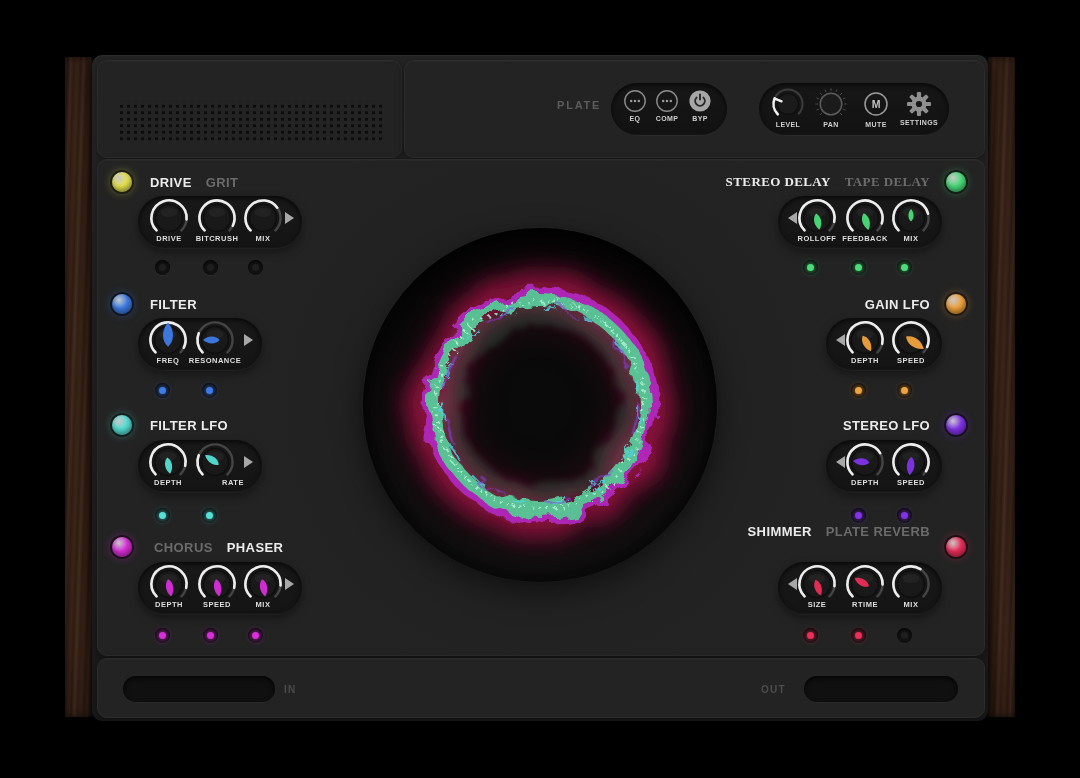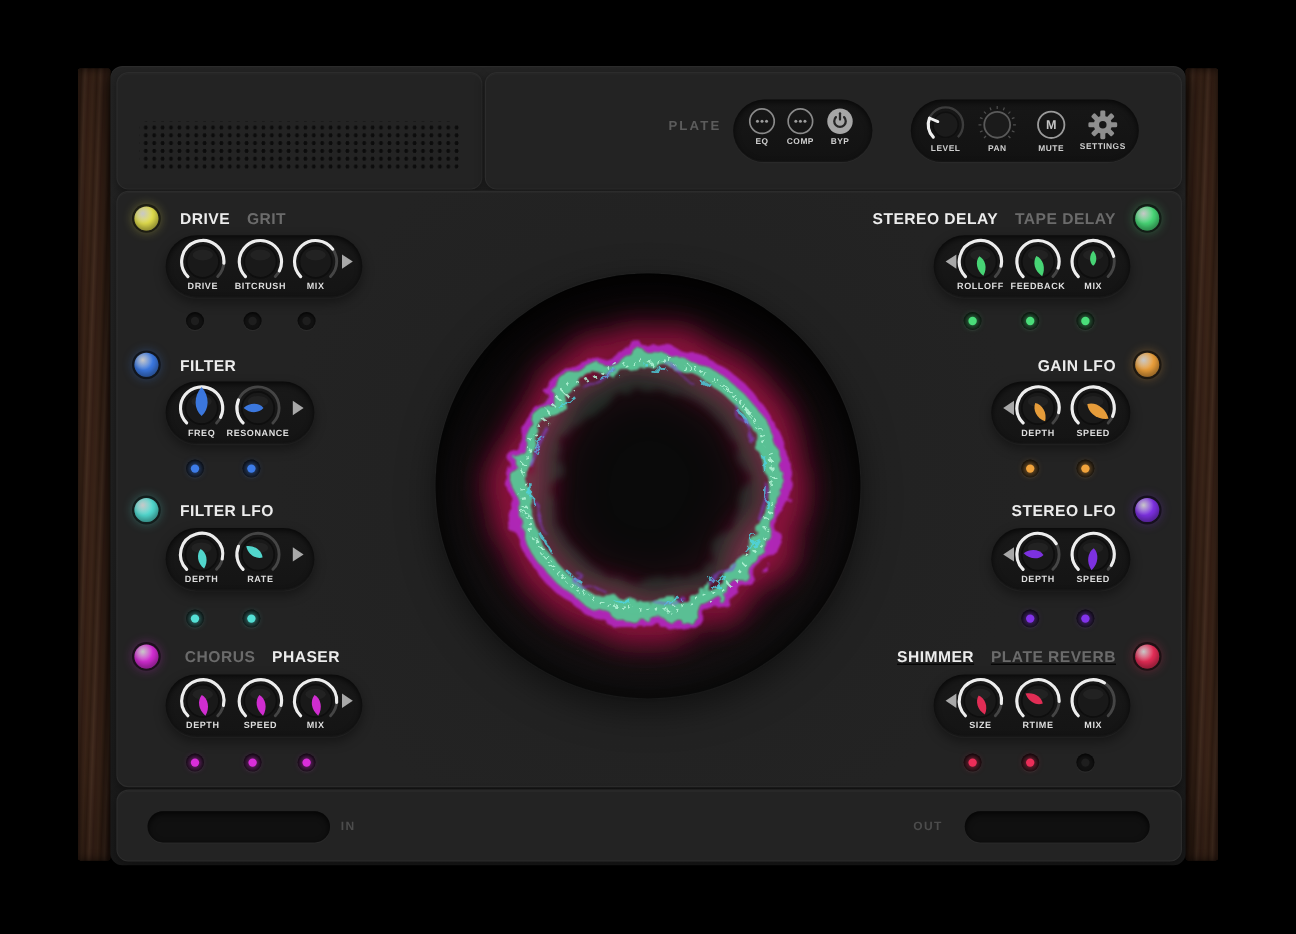--- a/index.html
+++ b/index.html
@@ -308,21 +308,21 @@
       <div class="klabel" style="left: -2px;">DEPTH</div>
       <div class="knob" style="left: 55px;"><svg width="44" height="44" viewBox="-22 -22 44 44">
     <circle r="13.5" fill="#191919" stroke="#0e0e0e" stroke-width="1.4"></circle>
     <ellipse cx="0" cy="-5.5" rx="8.5" ry="4.5" fill="rgba(255,255,255,0.04)"></ellipse>
     <path d="M -12.45 12.45 A 17.6 17.6 0 1 1 12.45 12.45" fill="none" stroke="#454545" stroke-width="2.4" stroke-linecap="round"></path>
     <path d="M -12.45 12.45 A 17.6 17.6 0 0 1 -16.26 -6.74" fill="none" stroke="#ededed" stroke-width="2.6" stroke-linecap="round"></path>
     <g transform="rotate(125) scale(1)">
             <path d="M0,12 C4.8,6.6 4.4,-1 0,-4.6 C-4.4,-1 -4.8,6.6 0,12 Z" fill="#54e0d6" opacity="0.95"></path>
           </g>
         </svg></div>
-      <div class="klabel" style="left: 47px;">RATE</div>
+      <div class="klabel" style="left: 63px;">RATE</div>
     </div>
     <div class="mini" style="left: 155px; top: 508px;">
       <i style="background: rgb(84, 224, 214); box-shadow: rgba(84, 224, 214, 0.667) 0px 0px 6px 1px;"></i>
     </div>
     <div class="mini" style="left: 202px; top: 508px;">
       <i style="background: rgb(84, 224, 214); box-shadow: rgba(84, 224, 214, 0.667) 0px 0px 6px 1px;"></i>
     </div>
     <div class="tabrow" style="top: 538px; left: 154px;">
       <span class="tab">CHORUS</span>
       <span class="tab active">PHASER</span>
@@ -363,21 +363,21 @@
     </div>
     <div class="mini" style="left: 155px; top: 628px;">
       <i style="background: rgb(218, 46, 218); box-shadow: rgba(218, 46, 218, 0.667) 0px 0px 6px 1px;"></i>
     </div>
     <div class="mini" style="left: 203px; top: 628px;">
       <i style="background: rgb(218, 46, 218); box-shadow: rgba(218, 46, 218, 0.667) 0px 0px 6px 1px;"></i>
     </div>
     <div class="mini" style="left: 248px; top: 628px;">
       <i style="background: rgb(218, 46, 218); box-shadow: rgba(218, 46, 218, 0.667) 0px 0px 6px 1px;"></i>
     </div>
-    <div class="tabrow" style="top: 173px; right: 150px;">
+    <div class="tabrow" style="top: 173px; right: 150px; font-family: Liberation Serif, serif;">
       <span class="tab active">STEREO DELAY</span>
       <span class="tab">TAPE DELAY</span>
     </div>
     <div class="bigled" style="left: 946px; top: 172px; background: radial-gradient(circle at 35% 30%, rgba(255, 255, 255, 0.75) 0%, rgb(74, 222, 122) 45%, rgb(74, 222, 122) 100%); box-shadow: rgba(0, 0, 0, 0.55) 0px 0px 0px 2px, rgba(74, 222, 122, 0.4) 0px 0px 9px 1px, rgba(0, 0, 0, 0.4) -1px -3px 5px inset;"></div>
     <div class="pill" style="left: 778px; top: 196px; width: 164px;">
       <div class="parrow left" style="left: 10px;"></div>
       <div class="knob" style="left: 17px;"><svg width="44" height="44" viewBox="-22 -22 44 44">
     <circle r="13.5" fill="#191919" stroke="#0e0e0e" stroke-width="1.4"></circle>
     <ellipse cx="0" cy="-5.5" rx="8.5" ry="4.5" fill="rgba(255,255,255,0.04)"></ellipse>
     <path d="M -12.45 12.45 A 17.6 17.6 0 1 1 12.45 12.45" fill="none" stroke="#454545" stroke-width="2.4" stroke-linecap="round"></path>
@@ -476,21 +476,21 @@
           </g>
         </svg></div>
       <div class="klabel" style="left: 53px;">SPEED</div>
     </div>
     <div class="mini" style="left: 851px; top: 508px;">
       <i style="background: rgb(130, 51, 234); box-shadow: rgba(130, 51, 234, 0.667) 0px 0px 6px 1px;"></i>
     </div>
     <div class="mini" style="left: 897px; top: 508px;">
       <i style="background: rgb(130, 51, 234); box-shadow: rgba(130, 51, 234, 0.667) 0px 0px 6px 1px;"></i>
     </div>
-    <div class="tabrow" style="top: 538px; right: 150px; text-decoration: underline;">
+    <div class="tabrow" style="top: 522px; right: 150px;">
       <span class="tab active">SHIMMER</span>
       <span class="tab">PLATE REVERB</span>
     </div>
     <div class="bigled" style="left: 946px; top: 537px; background: radial-gradient(circle at 35% 30%, rgba(255, 255, 255, 0.75) 0%, rgb(236, 46, 89) 45%, rgb(236, 46, 89) 100%); box-shadow: rgba(0, 0, 0, 0.55) 0px 0px 0px 2px, rgba(236, 46, 89, 0.4) 0px 0px 9px 1px, rgba(0, 0, 0, 0.4) -1px -3px 5px inset;"></div>
     <div class="pill" style="left: 778px; top: 562px; width: 164px;">
       <div class="parrow left" style="left: 10px;"></div>
       <div class="knob" style="left: 17px;"><svg width="44" height="44" viewBox="-22 -22 44 44">
     <circle r="13.5" fill="#191919" stroke="#0e0e0e" stroke-width="1.4"></circle>
     <ellipse cx="0" cy="-5.5" rx="8.5" ry="4.5" fill="rgba(255,255,255,0.04)"></ellipse>
     <path d="M -12.45 12.45 A 17.6 17.6 0 1 1 12.45 12.45" fill="none" stroke="#454545" stroke-width="2.4" stroke-linecap="round"></path>

